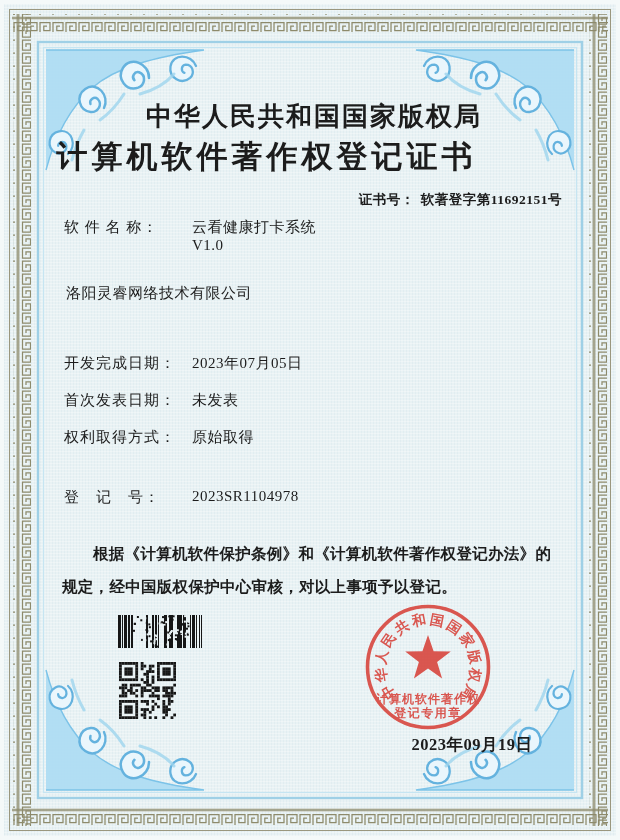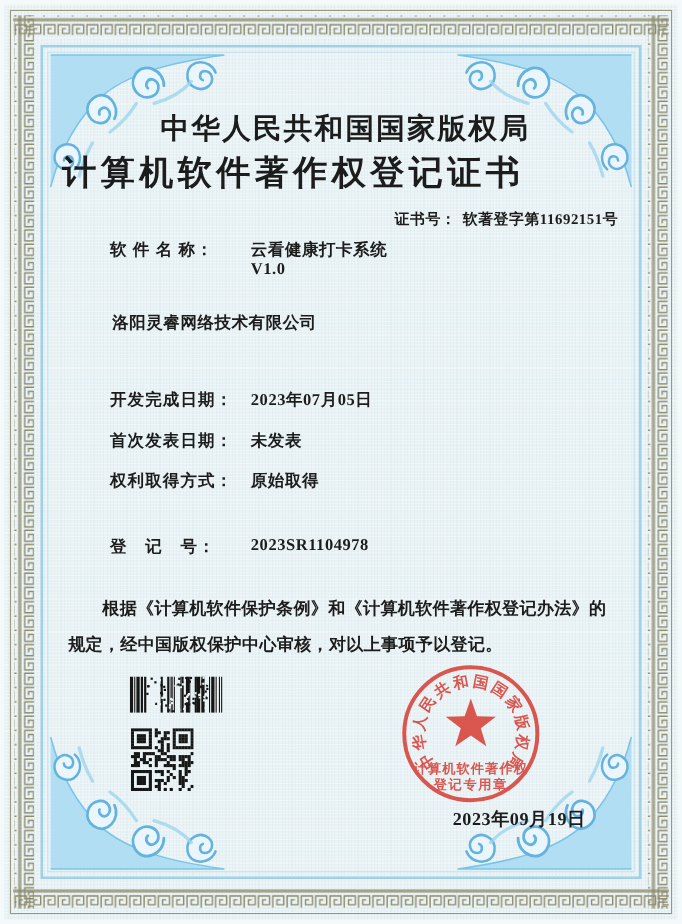--- a/index.html
+++ b/index.html
@@ -16,21 +16,21 @@
       repeating-linear-gradient(0deg, rgba(255,255,255,.30) 0 1px, rgba(255,255,255,0) 1px 3px),
       repeating-linear-gradient(90deg, rgba(176,208,220,.14) 0 1px, rgba(255,255,255,0) 1px 3px);
   }
   .frame-svg{position:absolute;left:0;top:0;width:620px;height:840px;pointer-events:none;}
   .content{position:absolute;left:0;top:0;width:620px;height:840px;color:#1c1c1c;}
   .abs{position:absolute;}
   .authority{left:4px;top:99px;width:620px;text-align:center;font-size:26px;font-weight:700;letter-spacing:2px;}
   .cert-title{left:0;top:136px;width:533px;text-align:center;font-size:31px;font-weight:700;letter-spacing:4px;}
   .certno-line{left:0;top:191px;width:562px;text-align:right;font-size:13.5px;font-weight:700;letter-spacing:.5px;}
   .certno-line .certno-value{margin-left:6px;}
-  .field-row{left:64px;font-size:15px;font-weight:700;display:flex;align-items:flex-start;margin-left:36px;}
+  .field-row{left:64px;font-size:15px;font-weight:400;display:flex;align-items:flex-start;}
   .field-label{width:126px;flex:none;letter-spacing:1px;}
   .field-value{margin-left:2px;letter-spacing:.5px;}
   .field-value .v2{display:block;}
   .statement{left:62px;top:537px;width:504px;font-size:15.5px;font-weight:700;line-height:33px;letter-spacing:.3px;}
   .statement .line1{text-indent:2em;}
   .barcode-box{left:118px;top:615px;width:93px;height:33px;}
   .qr-box{left:119px;top:662px;width:57px;height:57px;}
   .seal-box{left:363px;top:602px;width:130px;height:130px;opacity:.9;}
   .issue-date{left:360px;top:734px;width:136px;text-align:center;font-size:16.5px;font-weight:700;letter-spacing:.5px;margin-left:44px;}
   svg{display:block;}

